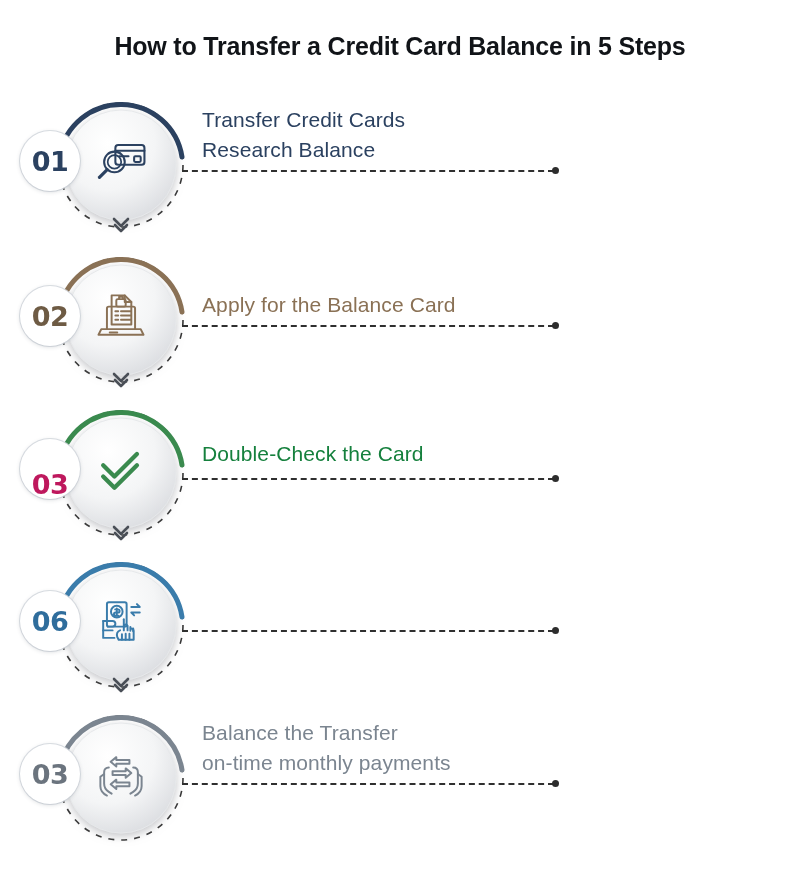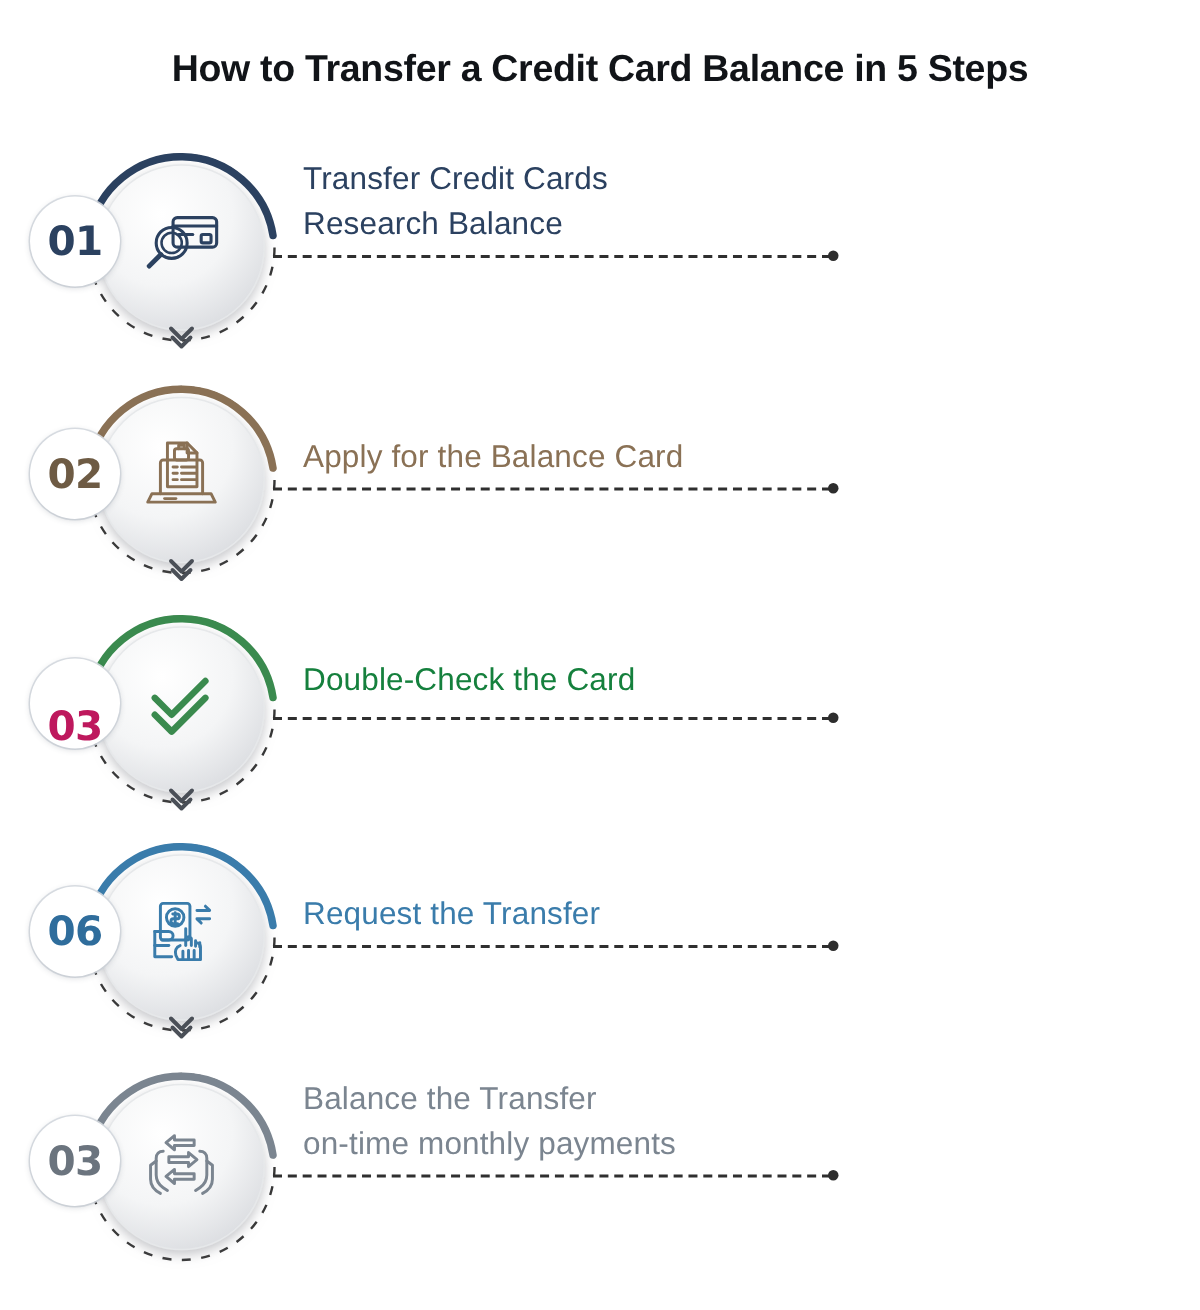--- a/index.html
+++ b/index.html
@@ -312,23 +312,20 @@
           <path d="M35 38 c0 -2 2 -3 3.5 -1.5 M39 37 v5 M42 38.5 v4 M45 40 v3"></path>
           <path d="M31 42 c-3 1 -4 4 -3 7 l1.5 3 h16 v-9 a3 3 0 0 0 -3 -3"></path>
           <path d="M33 46 v6 M37 45.5 v6.5 M41 45.5 v6.5"></path>
         </svg>
       </div>
       <div class="badge">
         <span class="badge-num" style="color:#2f6d9c;">06</span>
       </div>
     </div>
 
-    <div class="step-text" style="top:50px; color:#3a7cab;">
-      <span class="line">Request the Transfer</span>
-    </div>
     <div class="connector" style="top:85px;"></div>
     <div class="connector-dot" style="top:82px;"></div>
 
     <svg class="chevron" style="top:132px;" viewBox="0 0 18 20">
       <path d="M2 2 L9 9 L16 2" fill="none" stroke="#4a4f57" stroke-width="2.6" stroke-linecap="round" stroke-linejoin="round"></path>
       <path d="M3 8 L9 14 L15 8" fill="none" stroke="#4a4f57" stroke-width="2.6" stroke-linecap="round" stroke-linejoin="round"></path>
     </svg>
   </div>
 
   <div class="step" style="top:698px;">

